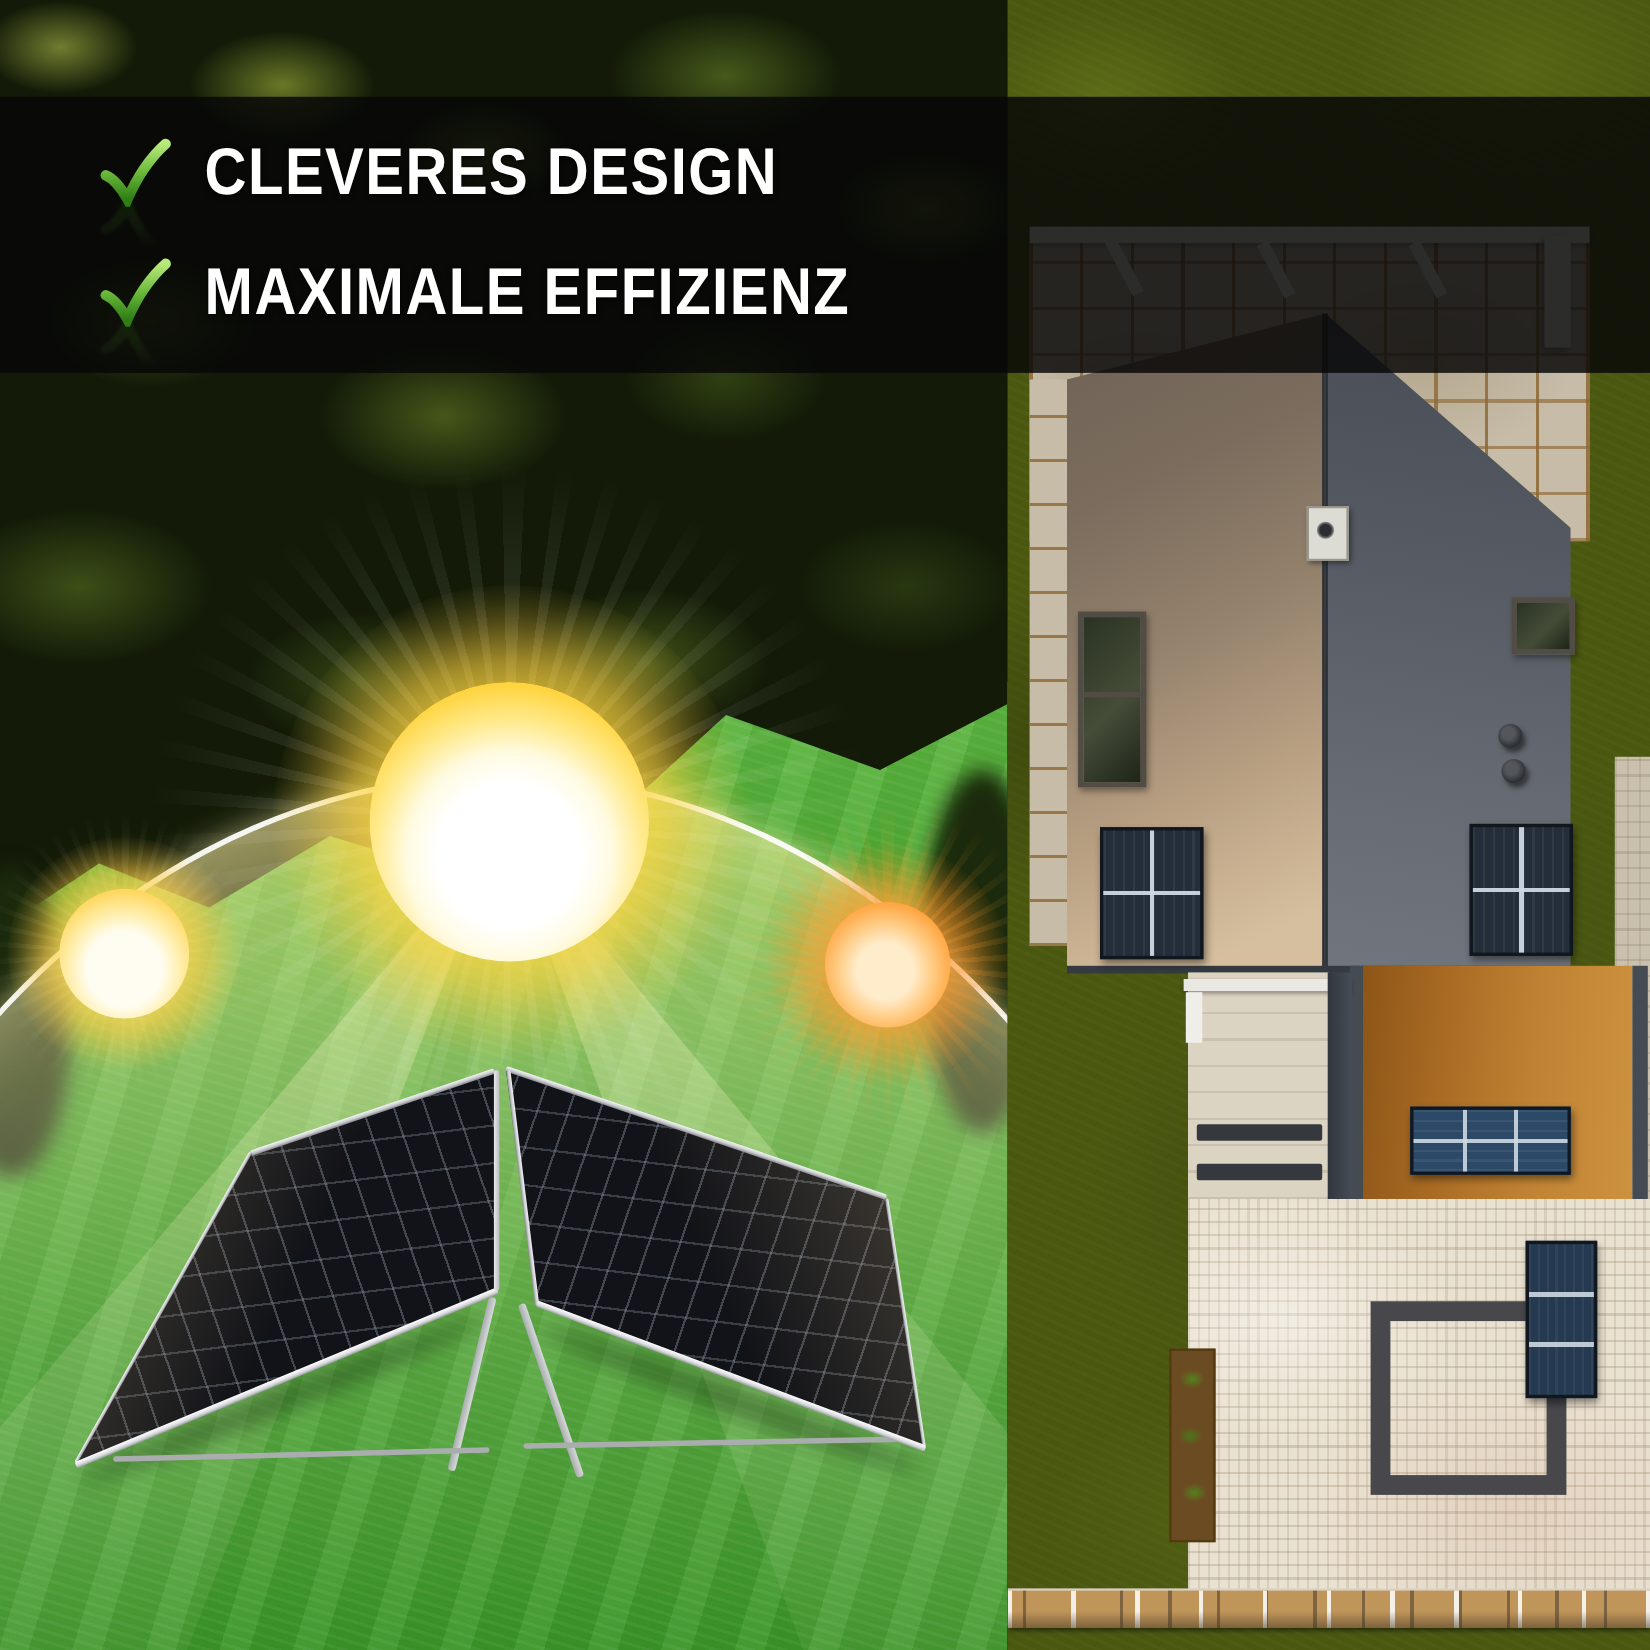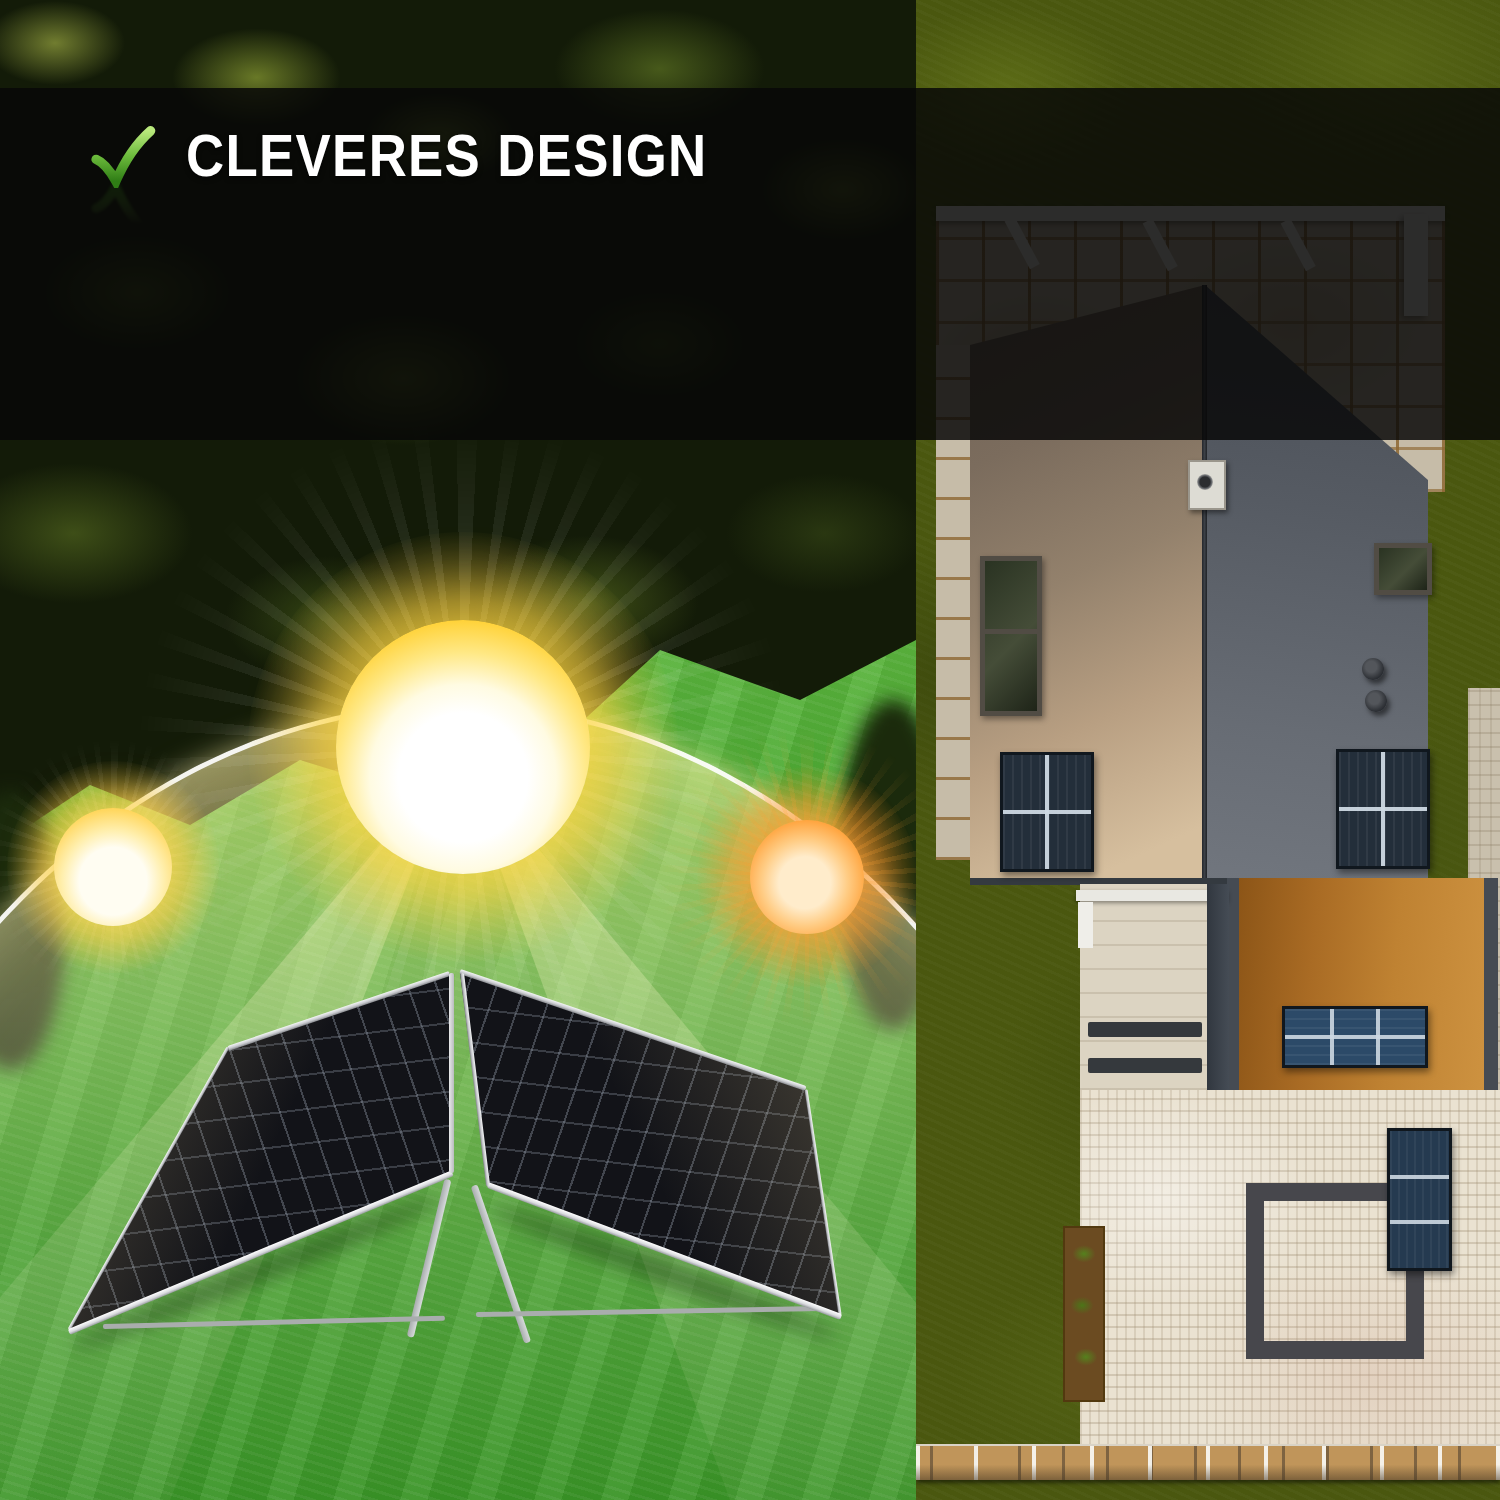--- a/index.html
+++ b/index.html
@@ -225,21 +225,21 @@
       radial-gradient(16px 12px at 45% 45%, #4c7518, rgba(0,0,0,0) 72%),
       radial-gradient(16px 12px at 55% 75%, #55811d, rgba(0,0,0,0) 72%);}
   .bench-band{left:0;top:1446px;width:584px;height:34px;background-color:#c0955a;
     background-image:
       linear-gradient(0deg, rgba(70,55,35,.55), rgba(0,0,0,0) 45%),
       repeating-linear-gradient(90deg, rgba(248,246,240,.95) 0 4px, rgba(0,0,0,0) 4px 58px),
       repeating-linear-gradient(90deg, rgba(60,50,40,.5) 14px 17px, rgba(0,0,0,0) 17px 58px);
     box-shadow:0 -2px 0 #d9d3c6, 0 3px 4px rgba(0,0,0,.5);}
 
   
-  .overlay-band{left:0;top:88px;width:1500px;height:352px;background:rgba(7,7,7,.84);}
+  .overlay-band{left:0;top:88px;width:1500px;height:251px;background:rgba(7,7,7,.84);}
   .features{list-style:none;margin:0;padding:36px 0 0 88px;}
   .feature{display:flex;align-items:center;height:64px;margin-bottom:45px;}
   .check-wrap{position:relative;width:68px;height:64px;margin-right:30px;flex:none;}
   .check-main{position:absolute;left:0;top:0;}
   .check-refl{position:absolute;left:0;top:56px;transform:scaleY(-1);opacity:.20;filter:blur(1.5px);
     -webkit-mask-image:linear-gradient(to bottom, rgba(0,0,0,0) 30%, rgba(0,0,0,.95) 100%);
             mask-image:linear-gradient(to bottom, rgba(0,0,0,0) 30%, rgba(0,0,0,.95) 100%);}
   .feature-label{color:#fff;font-size:60px;font-weight:bold;letter-spacing:1.5px;line-height:1;
     white-space:nowrap;transform:scaleX(.88);transform-origin:left center;
     text-shadow:0 2px 6px rgba(0,0,0,.65);}
@@ -366,16 +366,27 @@
         <span class="check-wrap">
           <svg class="check-main" width="68" height="64" viewBox="0 0 100 94">
             <path d="M12 52 C22 56 32 68 41 84 C55 52 74 26 92 10" fill="none" stroke="url(#ckg)" stroke-width="14" stroke-linecap="round"></path>
           </svg>
           <svg class="check-refl" width="68" height="64" viewBox="0 0 100 94">
             <path d="M12 52 C22 56 32 68 41 84 C55 52 74 26 92 10" fill="none" stroke="url(#ckg)" stroke-width="14" stroke-linecap="round"></path>
           </svg>
         </span>
         <span class="feature-label">CLEVERES DESIGN</span>
       </li>
+      <li class="feature">
+        <span class="check-wrap">
+          <svg class="check-main" width="68" height="64" viewBox="0 0 100 94">
+            <path d="M12 52 C22 56 32 68 41 84 C55 52 74 26 92 10" fill="none" stroke="url(#ckg)" stroke-width="14" stroke-linecap="round"></path>
+          </svg>
+          <svg class="check-refl" width="68" height="64" viewBox="0 0 100 94">
+            <path d="M12 52 C22 56 32 68 41 84 C55 52 74 26 92 10" fill="none" stroke="url(#ckg)" stroke-width="14" stroke-linecap="round"></path>
+          </svg>
+        </span>
+        <span class="feature-label">MAXIMALE EFFIZIENZ</span>
+      </li>
     </ul>
   </div>
 
 </div>
 
 </body></html>

